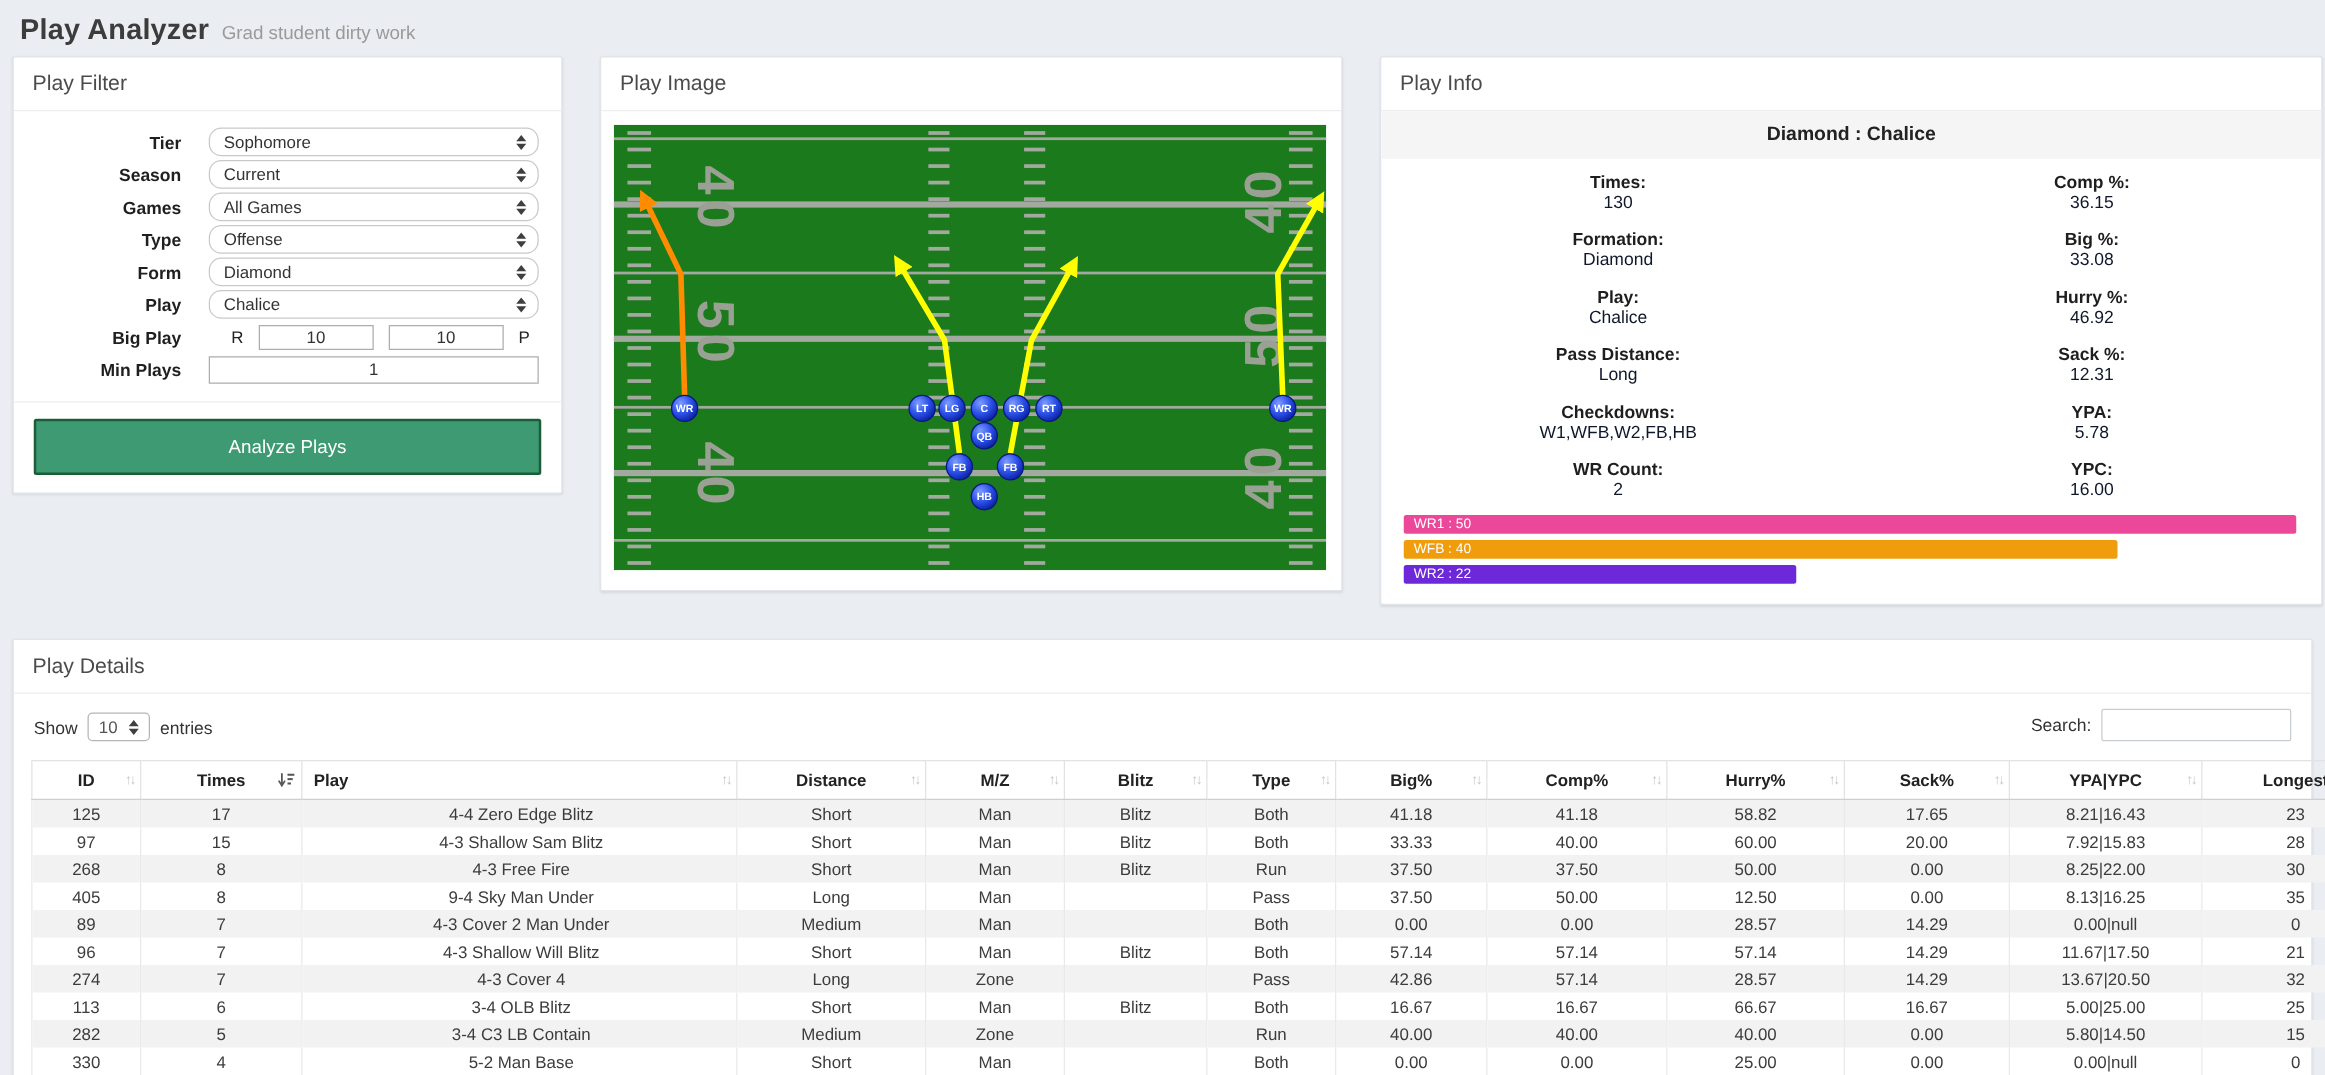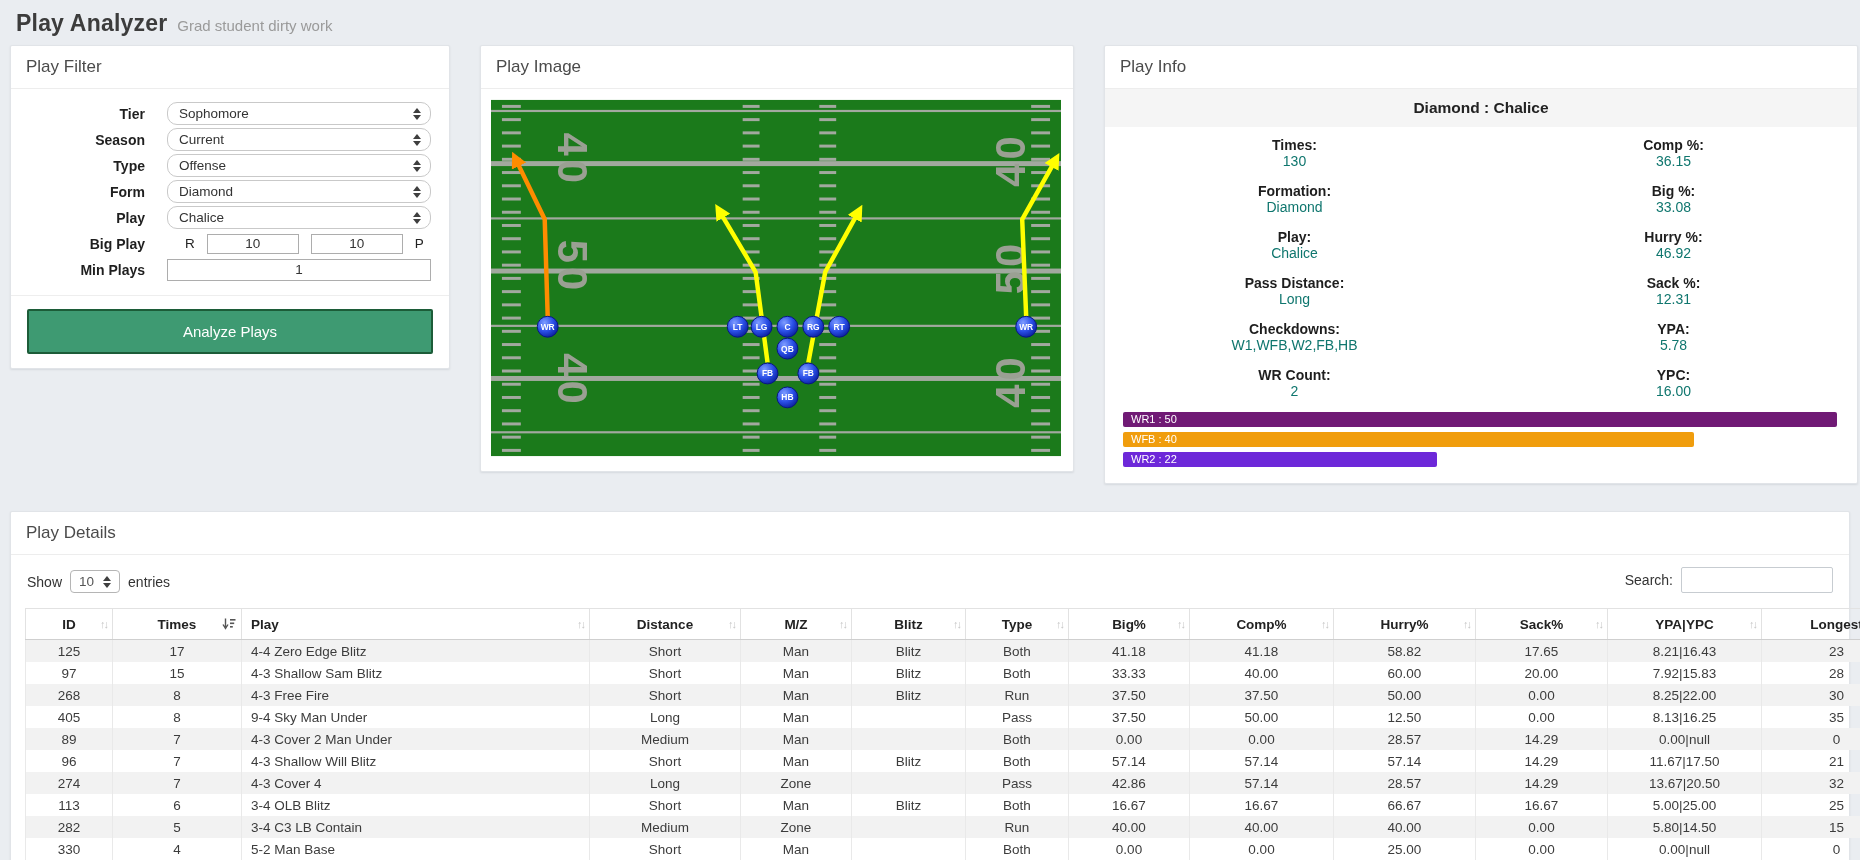--- a/index.html
+++ b/index.html
@@ -28,35 +28,35 @@
   .analyze{width:100%;height:45px;background:#3e9a72;border:2px solid #1c5c38;border-radius:2px;color:#fff;font-size:15px;font-family:inherit;cursor:pointer;}
   
   .image-panel{width:592px;flex:none;}
   .image-body{padding:10px;}
   
   .info-panel{width:752px;flex:none;}
   .info-title{background:#f5f5f5;text-align:center;font-weight:bold;font-size:15.5px;color:#222;padding:10px 0;}
   .stats{display:grid;grid-template-columns:1fr 1fr;column-gap:36px;padding:3px 12px 4px 18px;}
   .srow{display:flex;justify-content:space-between;align-items:center;padding:7px 0;font-size:14px;flex-direction:column;}
   .slabel{font-weight:bold;color:#1e1e1e;}
-  .sval{color:#0f766e;}
+  .sval{color:#0f172a;}
   .bars{margin:2px 20px 16px 18px;}
   .bar{height:15px;border-radius:2px;color:#fff;font-size:11px;line-height:15px;padding-left:8px;box-sizing:border-box;margin-bottom:5px;white-space:nowrap;overflow:hidden;}
   
   .details-panel{margin:27px 10px 0;min-height:370px;}
   .controls{display:flex;justify-content:space-between;align-items:flex-end;padding:12px 16px 15px;font-size:14px;color:#333;}
   .show-ctl{display:flex;align-items:center;}
   .show-sel{display:inline-flex;align-items:center;gap:9px;border:1px solid #b5b5b5;border-radius:4px;padding:3px 8px;margin:0 8px;font-size:13.5px;color:#555;cursor:default;}
   .search-ctl{display:flex;align-items:center;}
   .search-input{width:152px;height:26px;border:1px solid #c7ccd1;border-radius:2px;margin-left:8px;font-family:inherit;font-size:13.5px;padding:0 6px;box-sizing:border-box;}
   table.grid{width:calc(100% - 28px);margin:0 14px;border-collapse:collapse;table-layout:fixed;}
   table.grid th{border:1px solid #e2e2e2;border-bottom:1px solid #cfcfcf;padding:6px 4px;font-size:13.5px;color:#222;position:relative;font-weight:bold;text-align:center;height:18px;box-sizing:content-box;}
   table.grid th.left{text-align:left;padding-left:9px;}
   table.grid td{border-left:1px solid #e9e9e9;border-right:1px solid #e9e9e9;padding:3px 6px;font-size:13.5px;color:#3c3c3c;text-align:center;height:16px;white-space:nowrap;overflow:hidden;}
-  table.grid td.left{text-align:left;padding-left:9px;}
+  table.grid td.left{text-align:center;padding-left:9px;}
   table.grid tbody tr:nth-child(odd){background:#f2f2f2;}
   .sorticon{position:absolute;right:5px;top:50%;transform:translateY(-50%);font-size:11px;color:#c7c7c7;letter-spacing:-2px;font-weight:normal;}
   .sorticon svg{display:block;}
   .pagination{display:flex;justify-content:flex-end;margin:6px 14px 0;}
   .pbtn{border:1px solid #d8dbe0;border-left-width:0;background:#fff;padding:6px 13px;font-size:13px;color:#333;cursor:pointer;font-family:inherit;}
   .pbtn:first-child{border-left-width:1px;border-radius:3px 0 0 3px;}
   .pbtn:last-child{border-radius:0 3px 3px 0;}
   .pbtn.active{background:#3a7ec0;border-color:#3a7ec0;color:#fff;}
 </style>
 </head>
@@ -79,20 +79,30 @@
               <span class="arrows">
                 <b class="tu"></b>
                 <b class="td"></b>
               </span>
             </div>
           </div>
           <div class="frow">
             <span class="flabel">Season</span>
             <div class="selbox">
               <span>Current</span>
+              <span class="arrows">
+                <b class="tu"></b>
+                <b class="td"></b>
+              </span>
+            </div>
+          </div>
+          <div class="frow">
+            <span class="flabel">Games</span>
+            <div class="selbox">
+              <span>All Games</span>
               <span class="arrows">
                 <b class="tu"></b>
                 <b class="td"></b>
               </span>
             </div>
           </div>
           <div class="frow">
             <span class="flabel">Type</span>
             <div class="selbox">
               <span>Offense</span>
@@ -386,21 +396,21 @@
             <span class="slabel">YPA:</span>
             <span class="sval">5.78</span>
           </div>
           <div class="srow">
             <span class="slabel">YPC:</span>
             <span class="sval">16.00</span>
           </div>
         </div>
     </div>
     <div class="bars" id="bars">
-        <div class="bar" style="width: 100%; background: #701a75;">WR1 : 50</div>
+        <div class="bar" style="width: 100%; background: #ec4899;">WR1 : 50</div>
         <div class="bar" style="width: 80%; background: rgb(240, 157, 13);">WFB : 40</div>
         <div class="bar" style="width: 44%; background: #6d28d9;">WR2 : 22</div>
       </div>
   </section>
 
 </div>
 
 <section class="panel details-panel">
   <div class="panel-h">Play Details</div>
   <div class="controls">

